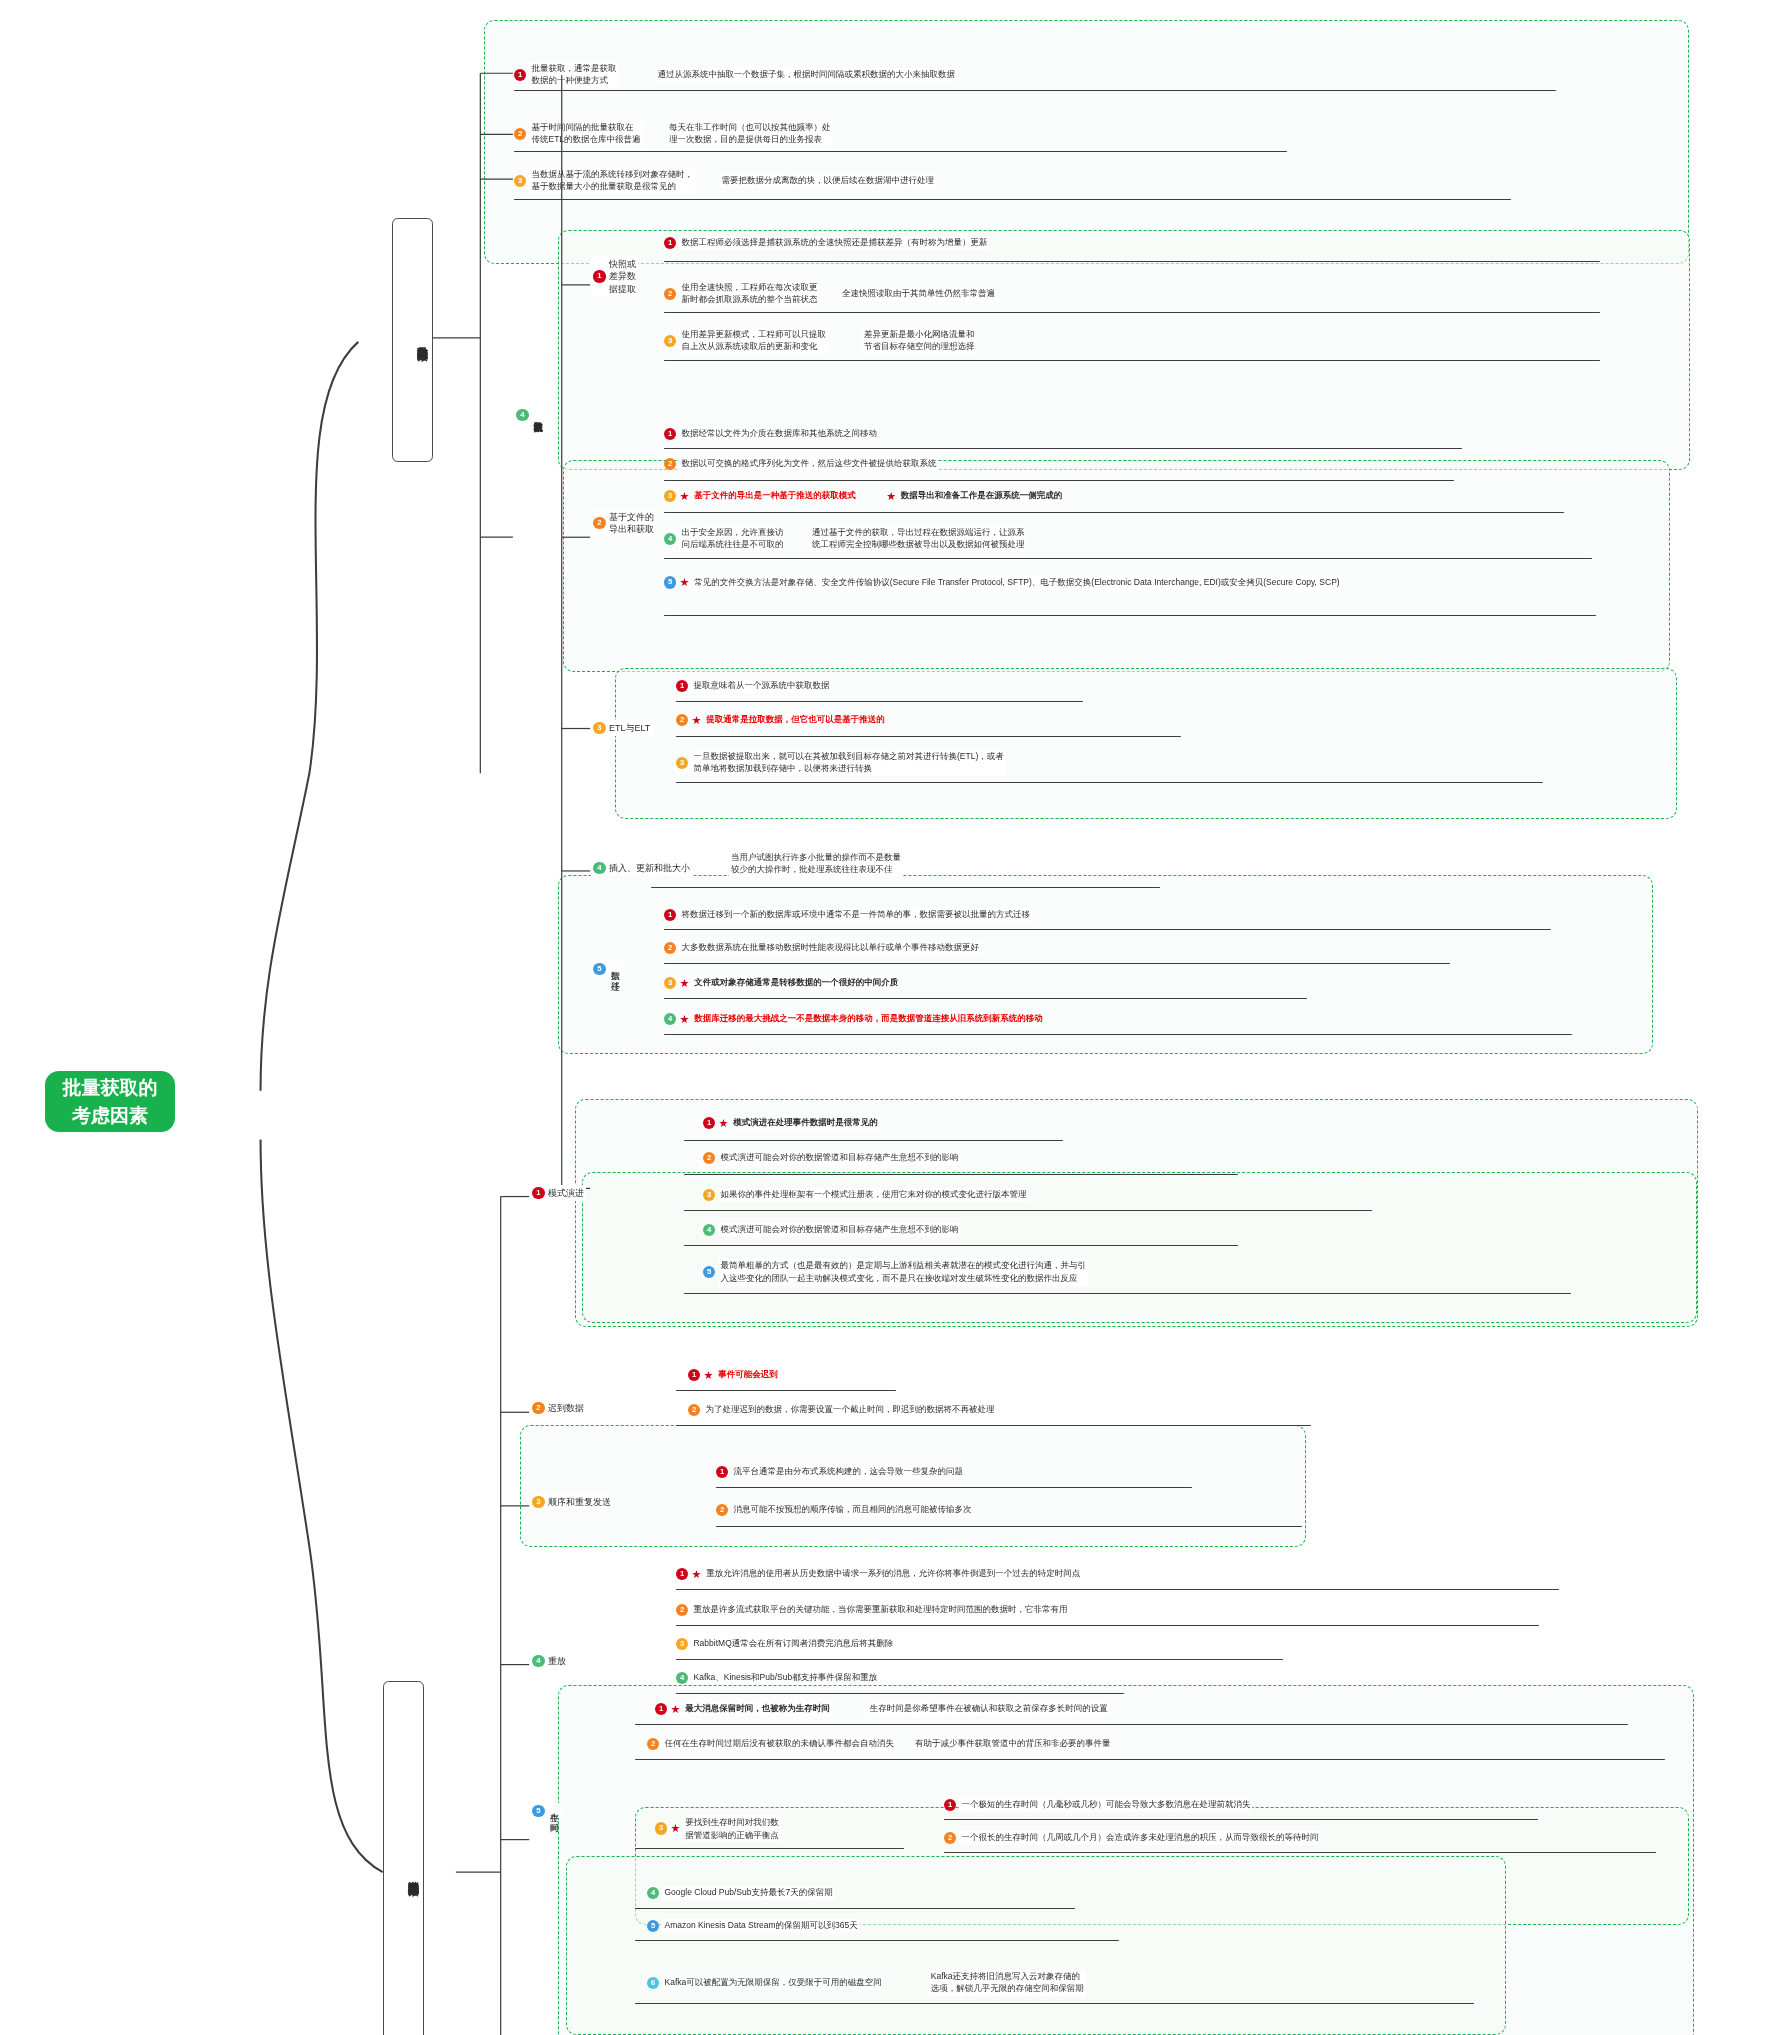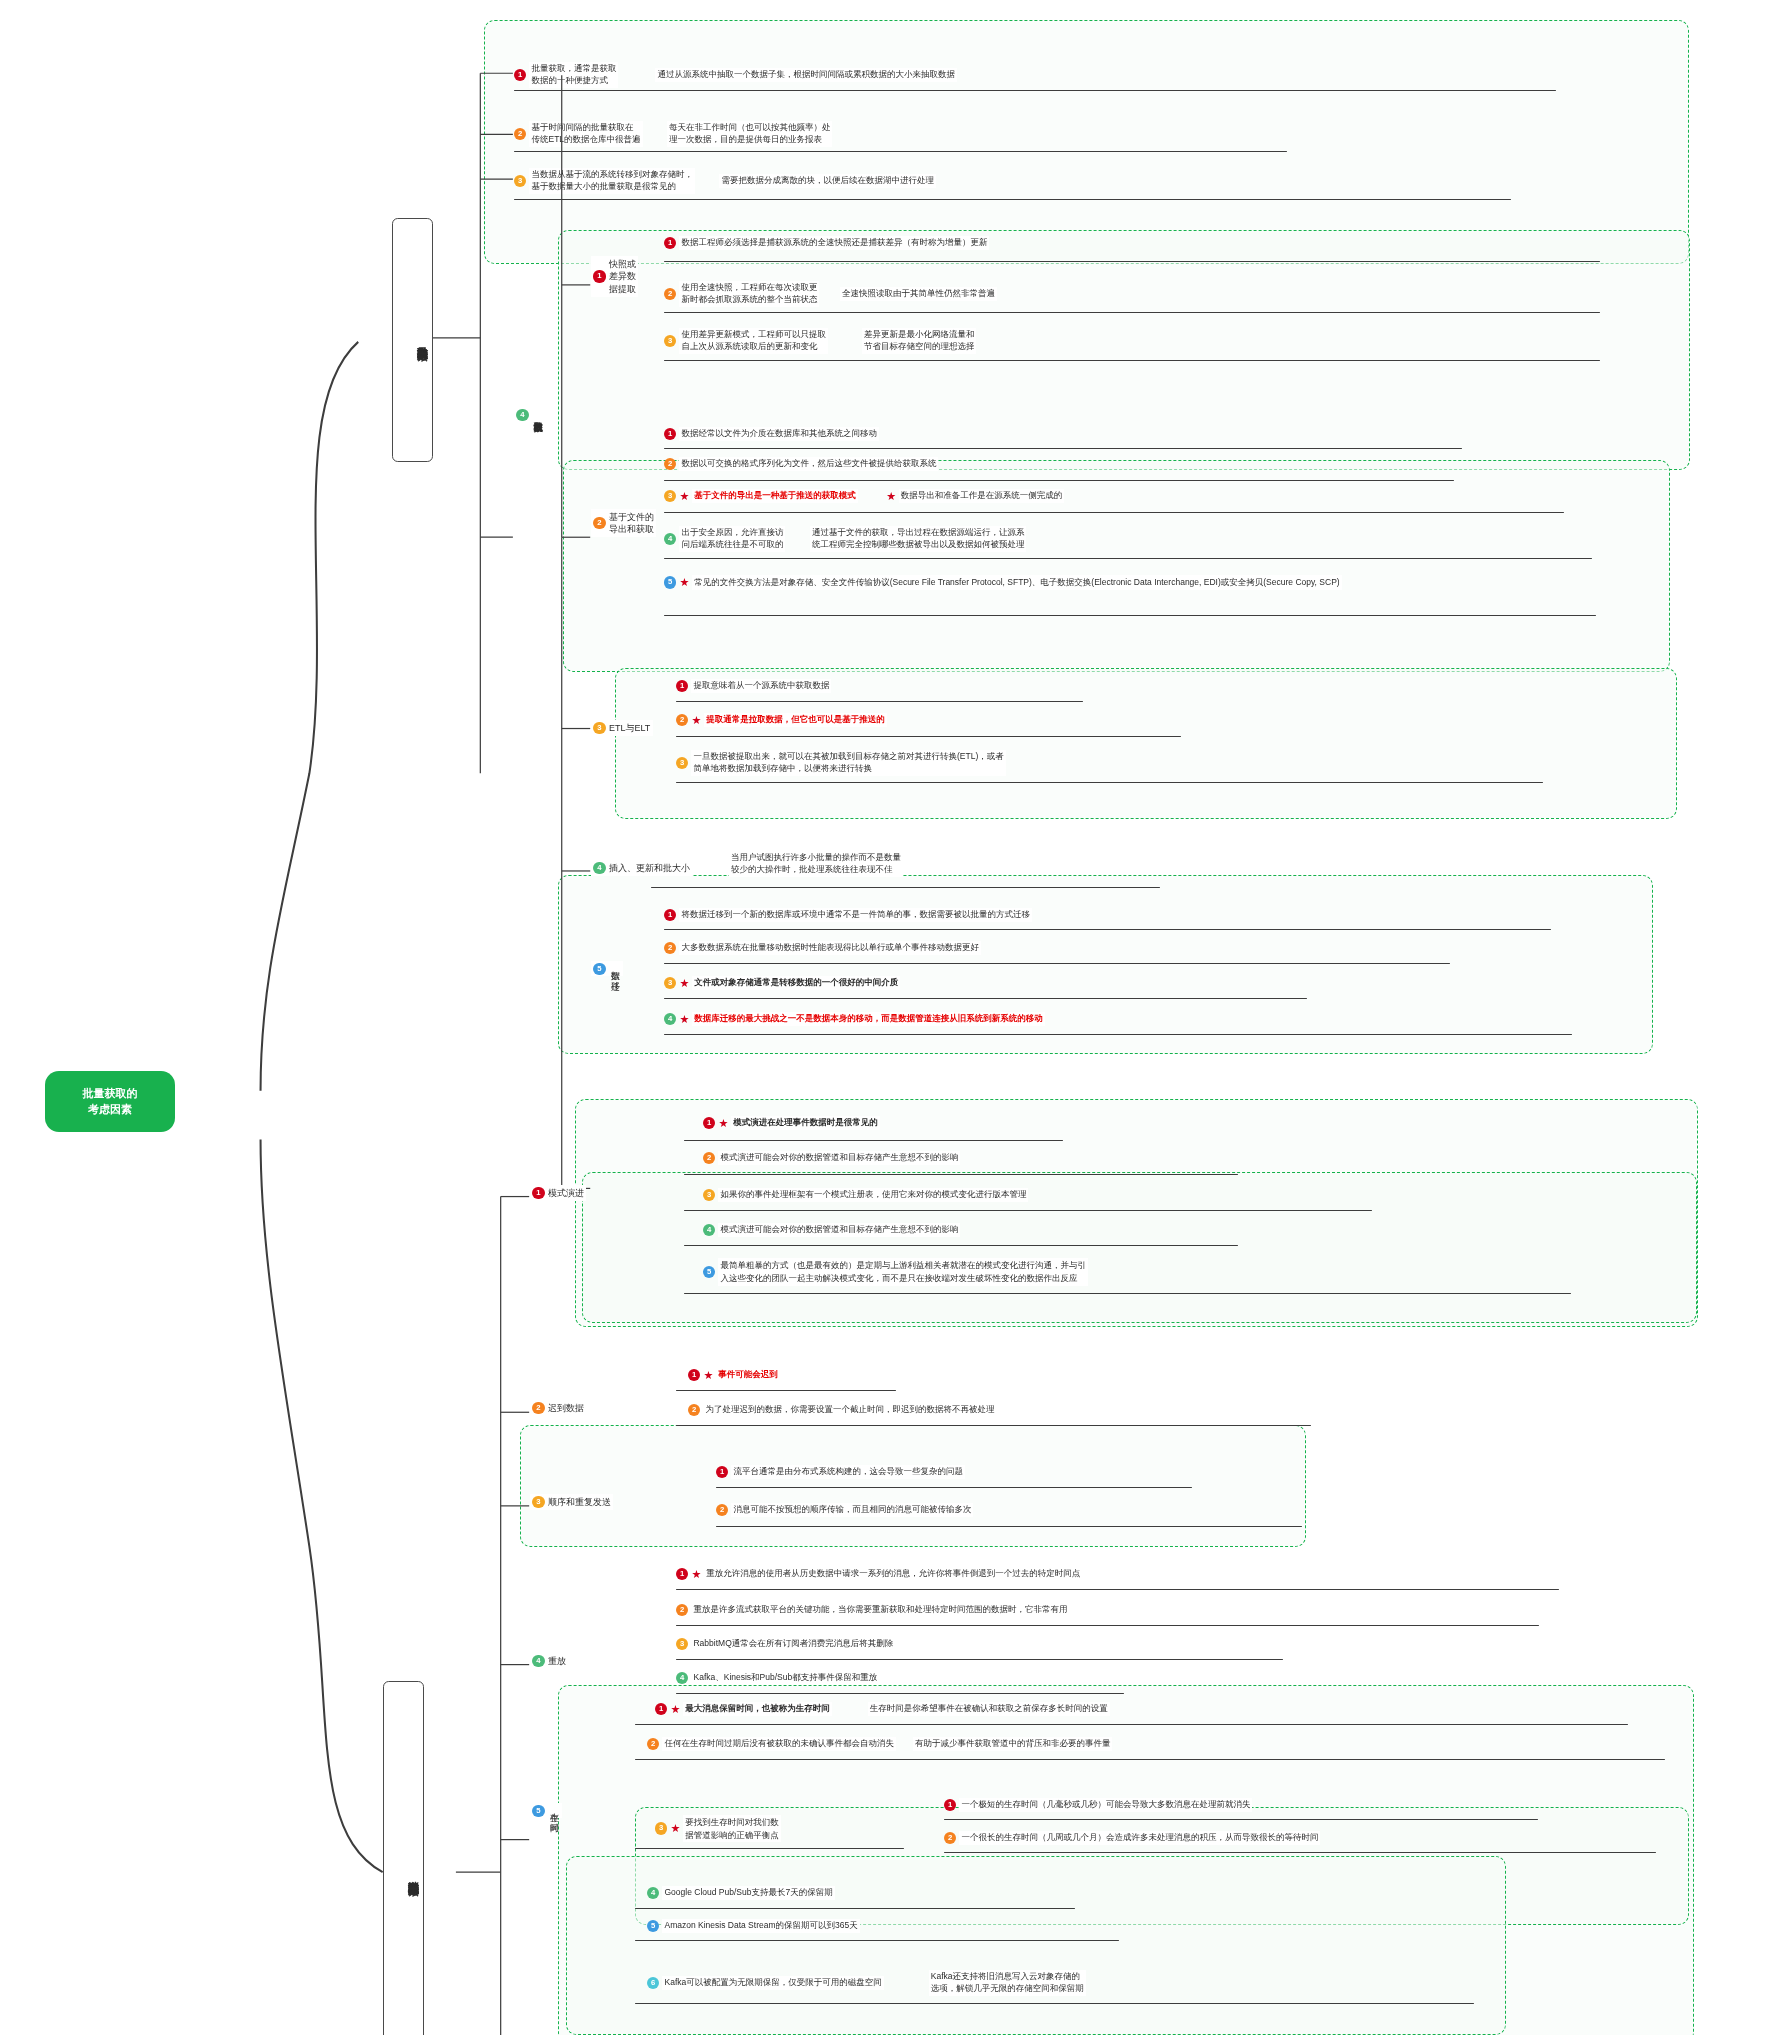--- a/index.html
+++ b/index.html
@@ -65,21 +65,21 @@
     writing-mode: vertical-rl;
     text-orientation: upright;
     z-index:3;
   }
   .rootnode {
     position:absolute;
     background:#18b14e;
     color:#fff;
     border-radius:14px;
     font-weight:bold;
-    font-size:11px;
+    font-size:19px;
     text-align:center;
     display:flex;
     align-items:center;
     justify-content:center;
     line-height:1.45;
     z-index:4;
   }
   .sublabel {
     position:absolute;
     display:flex;
@@ -233,21 +233,21 @@
   <span class="bdg b2">2</span>
   <span class="txt">数据以可交换的格式序列化为文件，然后这些文件被提供给获取系统</span>
 </div>
 <div class="uline" style="left:664px; top:480px; width:790px;"></div>
 
 <div class="item" style="left:664px; top:489px;">
   <span class="bdg b3">3</span>
   <span class="star">★</span>
   <span class="txt redbold">基于文件的导出是一种基于推送的获取模式</span>
   <span class="star" style="margin-left:28.5px">★</span>
-  <span class="txt" style="font-weight:normal;">数据导出和准备工作是在源系统一侧完成的</span>
+  <span class="txt" style="font-weight:bold;">数据导出和准备工作是在源系统一侧完成的</span>
 </div>
 <div class="uline" style="left:664px; top:512px; width:900px;"></div>
 
 <div class="item" style="left:664px; top:526px;">
   <span class="bdg b4">4</span>
   <span class="txt" style="white-space:pre-line">出于安全原因，允许直接访
 问后端系统往往是不可取的</span>
   <span class="txt" style="margin-left:24.4px; white-space:pre-line">通过基于文件的获取，导出过程在数据源端运行，让源系
 统工程师完全控制哪些数据被导出以及数据如何被预处理</span>
 </div>

